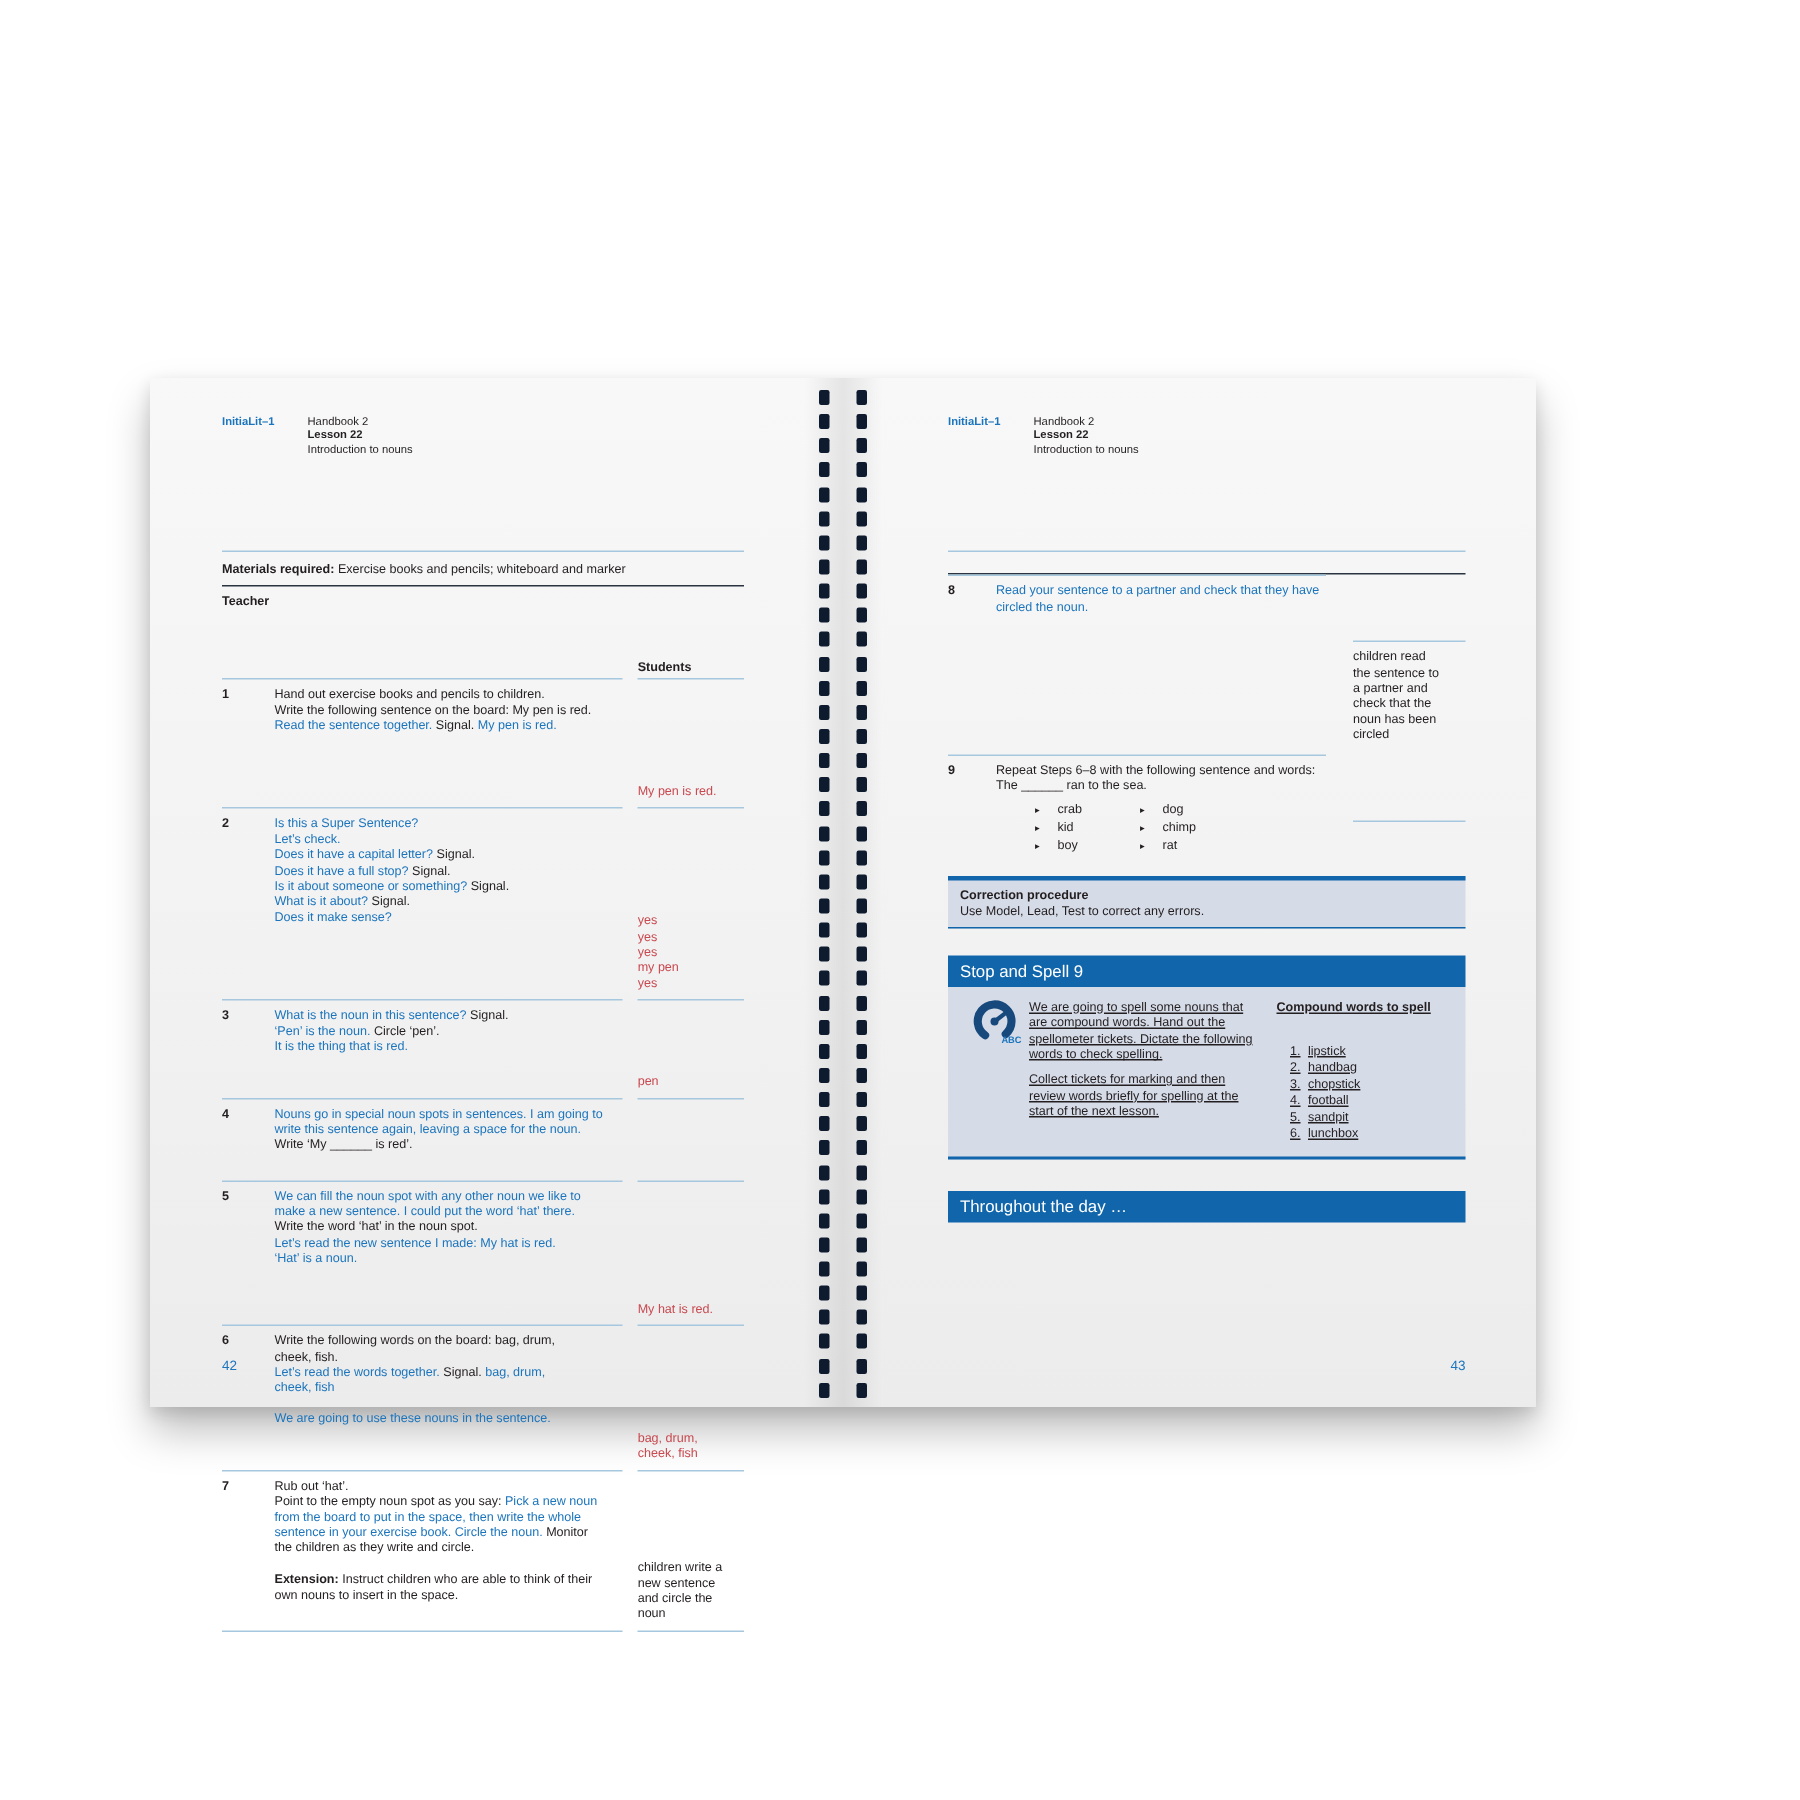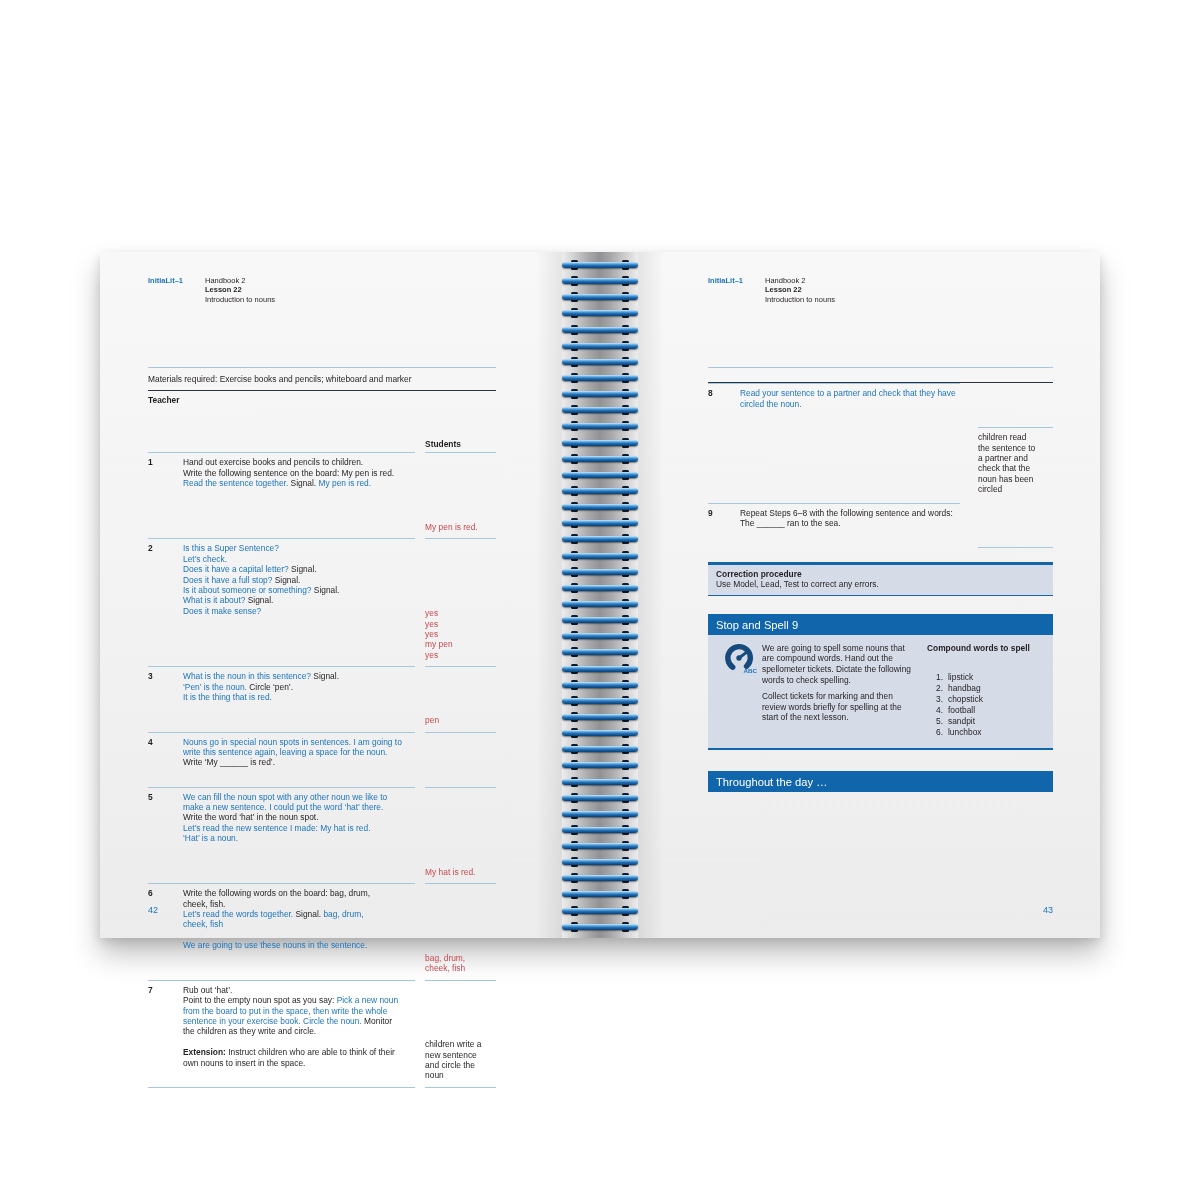--- a/index.html
+++ b/index.html
@@ -1,18 +1,18 @@
 <!DOCTYPE html>
 <html><head>
 <meta charset="utf-8">
 <style>
   html,body{margin:0;padding:0;background:#ffffff;width:1200px;height:1200px;
     font-family:"Liberation Sans","DejaVu Sans",sans-serif;color:#231f20;}
   .canvas{position:relative;width:1200px;height:1200px;background:#ffffff;overflow:hidden;}
-  .book{position:absolute;left:100px;top:252px;width:1000px;height:686px;display:flex;
+  .book{position:absolute;left:100px;top:252px;width:924px;height:686px;display:flex;
     box-shadow:0 16px 26px rgba(0,0,0,.25),0 4px 10px rgba(0,0,0,.12);}
   .page{width:462px;position:relative;background:linear-gradient(180deg,#f8f8f9 0%,#f2f2f3 55%,#ececed 100%);}
   .page.left{padding:24px 66px 0 48px;box-sizing:border-box;}
   .page.right{padding:24px 47px 0 70px;box-sizing:border-box;}
   .page.left::after{content:"";position:absolute;top:0;bottom:0;right:0;width:26px;
     background:linear-gradient(to right,rgba(0,0,0,0),rgba(0,0,0,.08));pointer-events:none;}
   .page.right::before{content:"";position:absolute;top:0;bottom:0;left:0;width:26px;
     background:linear-gradient(to left,rgba(0,0,0,0),rgba(0,0,0,.08));pointer-events:none;}
   
   .spine{width:76px;position:relative;
@@ -29,21 +29,21 @@
   .pghead{display:flex;font-size:7.5px;line-height:9.4px;}
   .brand{width:57px;font-weight:bold;color:#1c75bc;}
   .meta div{white-space:nowrap;}
   .meta .bold{font-weight:bold;}
   
   .activity-rule{margin-top:63px;border-top:1.5px solid #a6c8de;}
   .title-row{display:flex;align-items:center;margin-top:9px;}
   .pencil{width:18px;height:18px;margin-left:-27px;margin-right:9px;flex:none;}
   h1.acttitle{margin:0;font-size:14.5px;font-weight:400;color:#1c75bc;letter-spacing:-.2px;}
   .materials{margin:6px 0 0 0;font-size:8.4px;}
-  .materials b{font-weight:normal;}
+  .materials b{font-weight:bold;}
   
   .ltable{margin-top:6px;border-top:1.8px solid #2a3440;}
   .trow{display:flex;}
   .cell-main{display:flex;width:275px;border-bottom:1px solid #a6c8de;padding:4px 0 6px 0;box-sizing:border-box;}
   .tgap{width:10px;flex:none;}
   .tstud{width:73px;border-bottom:1px solid #a6c8de;padding:4px 0 6px 0;box-sizing:border-box;margin-top:44px;}
   .tnum{width:35px;flex:none;font-weight:bold;font-size:8.4px;line-height:10.4px;}
   .ttext{width:230px;}
   .thead .cell-main,.thead .tstud{padding:3.5px 0 3px 0;}
   .thead .hlabel{font-weight:bold;font-size:8.4px;line-height:10.4px;}
@@ -59,21 +59,21 @@
   .bullets{margin:6px 0 4px 26px;}
   .brow{display:flex;line-height:11px;font-size:8.4px;}
   .bmark{width:15px;font-size:6.3px;color:#231f20;padding-top:1px;}
   .bword{width:55px;}
   
   .corr{margin-top:2px;border-top:3px solid #1166ab;border-bottom:1.5px solid #1166ab;
     background:#d6dbe8;padding:4px 8px 5px 8px;font-size:8.4px;line-height:10.6px;}
   .corr .ct{font-weight:bold;}
   .bluebox{margin-top:18px;}
   .bb-head{background:#1166ab;color:#fff;font-size:11.2px;padding:5px 8px 4px 8px;}
-  .bb-body{background:#d6dbe8;border-bottom:2.5px solid #1166ab;}
+  .bb-body{background:#d6dbe8;border-bottom:2.5px solid #1166ab;text-decoration:underline;}
   .ss-body{display:flex;padding:8px 8px 10px 8px;}
   .ss-icon{width:46px;flex:none;display:flex;justify-content:center;}
   .gauge{position:relative;width:30px;height:30px;}
   .gauge .abc{position:absolute;right:-3px;bottom:-1px;font-size:6.2px;font-weight:bold;color:#1c75bc;}
   .ss-text{flex:1;font-size:8.4px;line-height:10.6px;padding-right:10px;}
   .ss-text p{margin:0 0 6px 0;}
   .ss-list{width:118px;flex:none;font-size:8.4px;line-height:11px;}
   .ss-list .lt{font-weight:bold;margin-bottom:18px;}
   .sw{display:flex;}
   .sw .n{width:16px;text-align:right;margin-right:5px;}
@@ -495,20 +495,40 @@
                 <div class="tline"><span class="c-k">noun has been</span></div>
                 <div class="tline"><span class="c-k">circled</span></div>
               </div>
             </div>
             <div class="trow">
               <div class="cell-main">
                 <div class="tnum">9</div>
                 <div class="ttext">
                   <div class="tline"><span class="c-k">Repeat Steps 6–8 with the following sentence and words:</span></div>
                   <div class="tline"><span class="c-k">The ______ ran to the sea.</span></div>
+                  <div class="bullets">
+                    <div class="brow">
+                      <span class="bmark">▸</span>
+                      <span class="bword">crab</span>
+                      <span class="bmark">▸</span>
+                      <span class="bword">dog</span>
+                    </div>
+                    <div class="brow">
+                      <span class="bmark">▸</span>
+                      <span class="bword">kid</span>
+                      <span class="bmark">▸</span>
+                      <span class="bword">chimp</span>
+                    </div>
+                    <div class="brow">
+                      <span class="bmark">▸</span>
+                      <span class="bword">boy</span>
+                      <span class="bmark">▸</span>
+                      <span class="bword">rat</span>
+                    </div>
+                  </div>
                 </div>
               </div>
               <div class="tgap"></div>
               <div class="tstud"></div>
             </div>
           </div>
       </div>
 
       <div class="corr">
         <div class="ct">Correction procedure</div>

